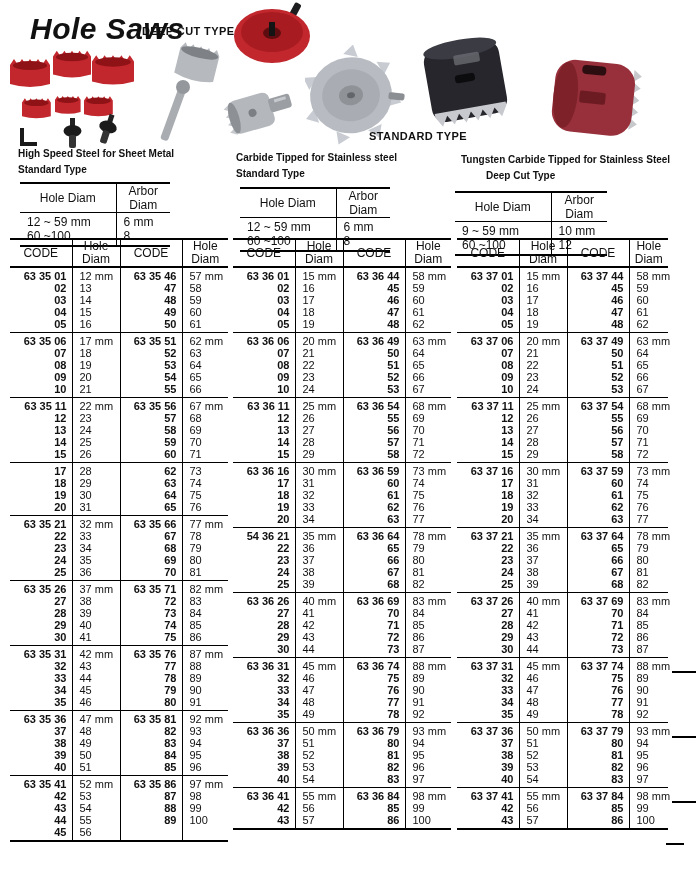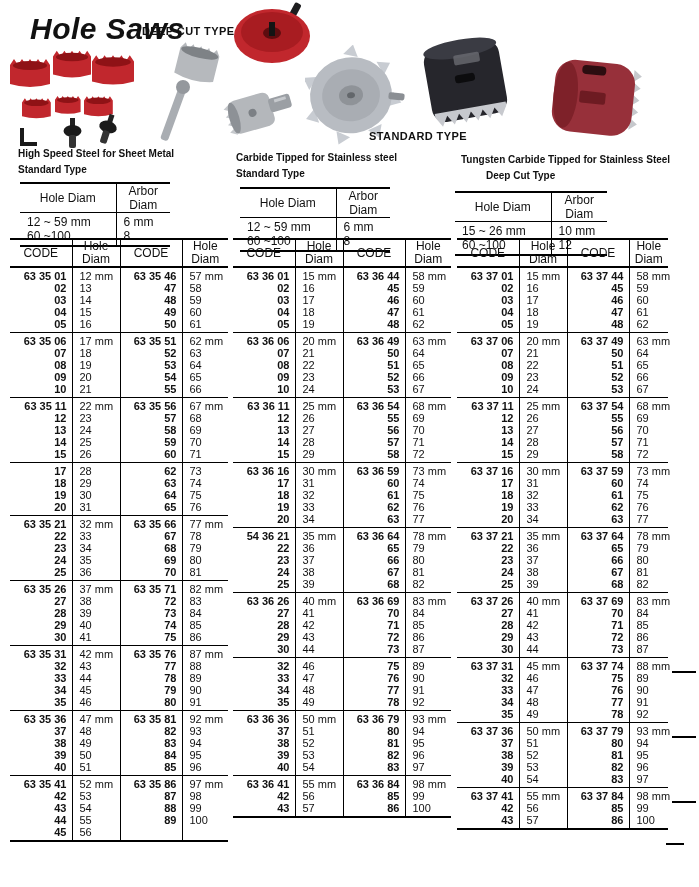--- a/index.html
+++ b/index.html
@@ -211,21 +211,21 @@
     </table>
   <table class="spec spec-3">
       <thead>
         <tr>
           <th>Hole Diam</th>
           <th>Arbor Diam</th>
         </tr>
       </thead>
       <tbody>
         <tr>
-          <td>15 ~ 26 mm</td>
+          <td>9 ~ 59 mm</td>
           <td>10 mm</td>
         </tr>
         <tr>
           <td>60 ~100</td>
           <td>12</td>
         </tr>
       </tbody>
     </table>
 
   <div class="main-tables">
@@ -717,20 +717,26 @@
           </tr>
           <tr>
             <td class="code">30</td>
             <td class="diam">44</td>
             <td class="code">73</td>
             <td class="diam">87</td>
           </tr>
         </tbody>
         <tbody>
           <tr>
+            <td class="code">63 36 31</td>
+            <td class="diam">45 mm</td>
+            <td class="code">63 36 74</td>
+            <td class="diam">88 mm</td>
+          </tr>
+          <tr>
             <td class="code">32</td>
             <td class="diam">46</td>
             <td class="code">75</td>
             <td class="diam">89</td>
           </tr>
           <tr>
             <td class="code">33</td>
             <td class="diam">47</td>
             <td class="code">76</td>
             <td class="diam">90</td>

